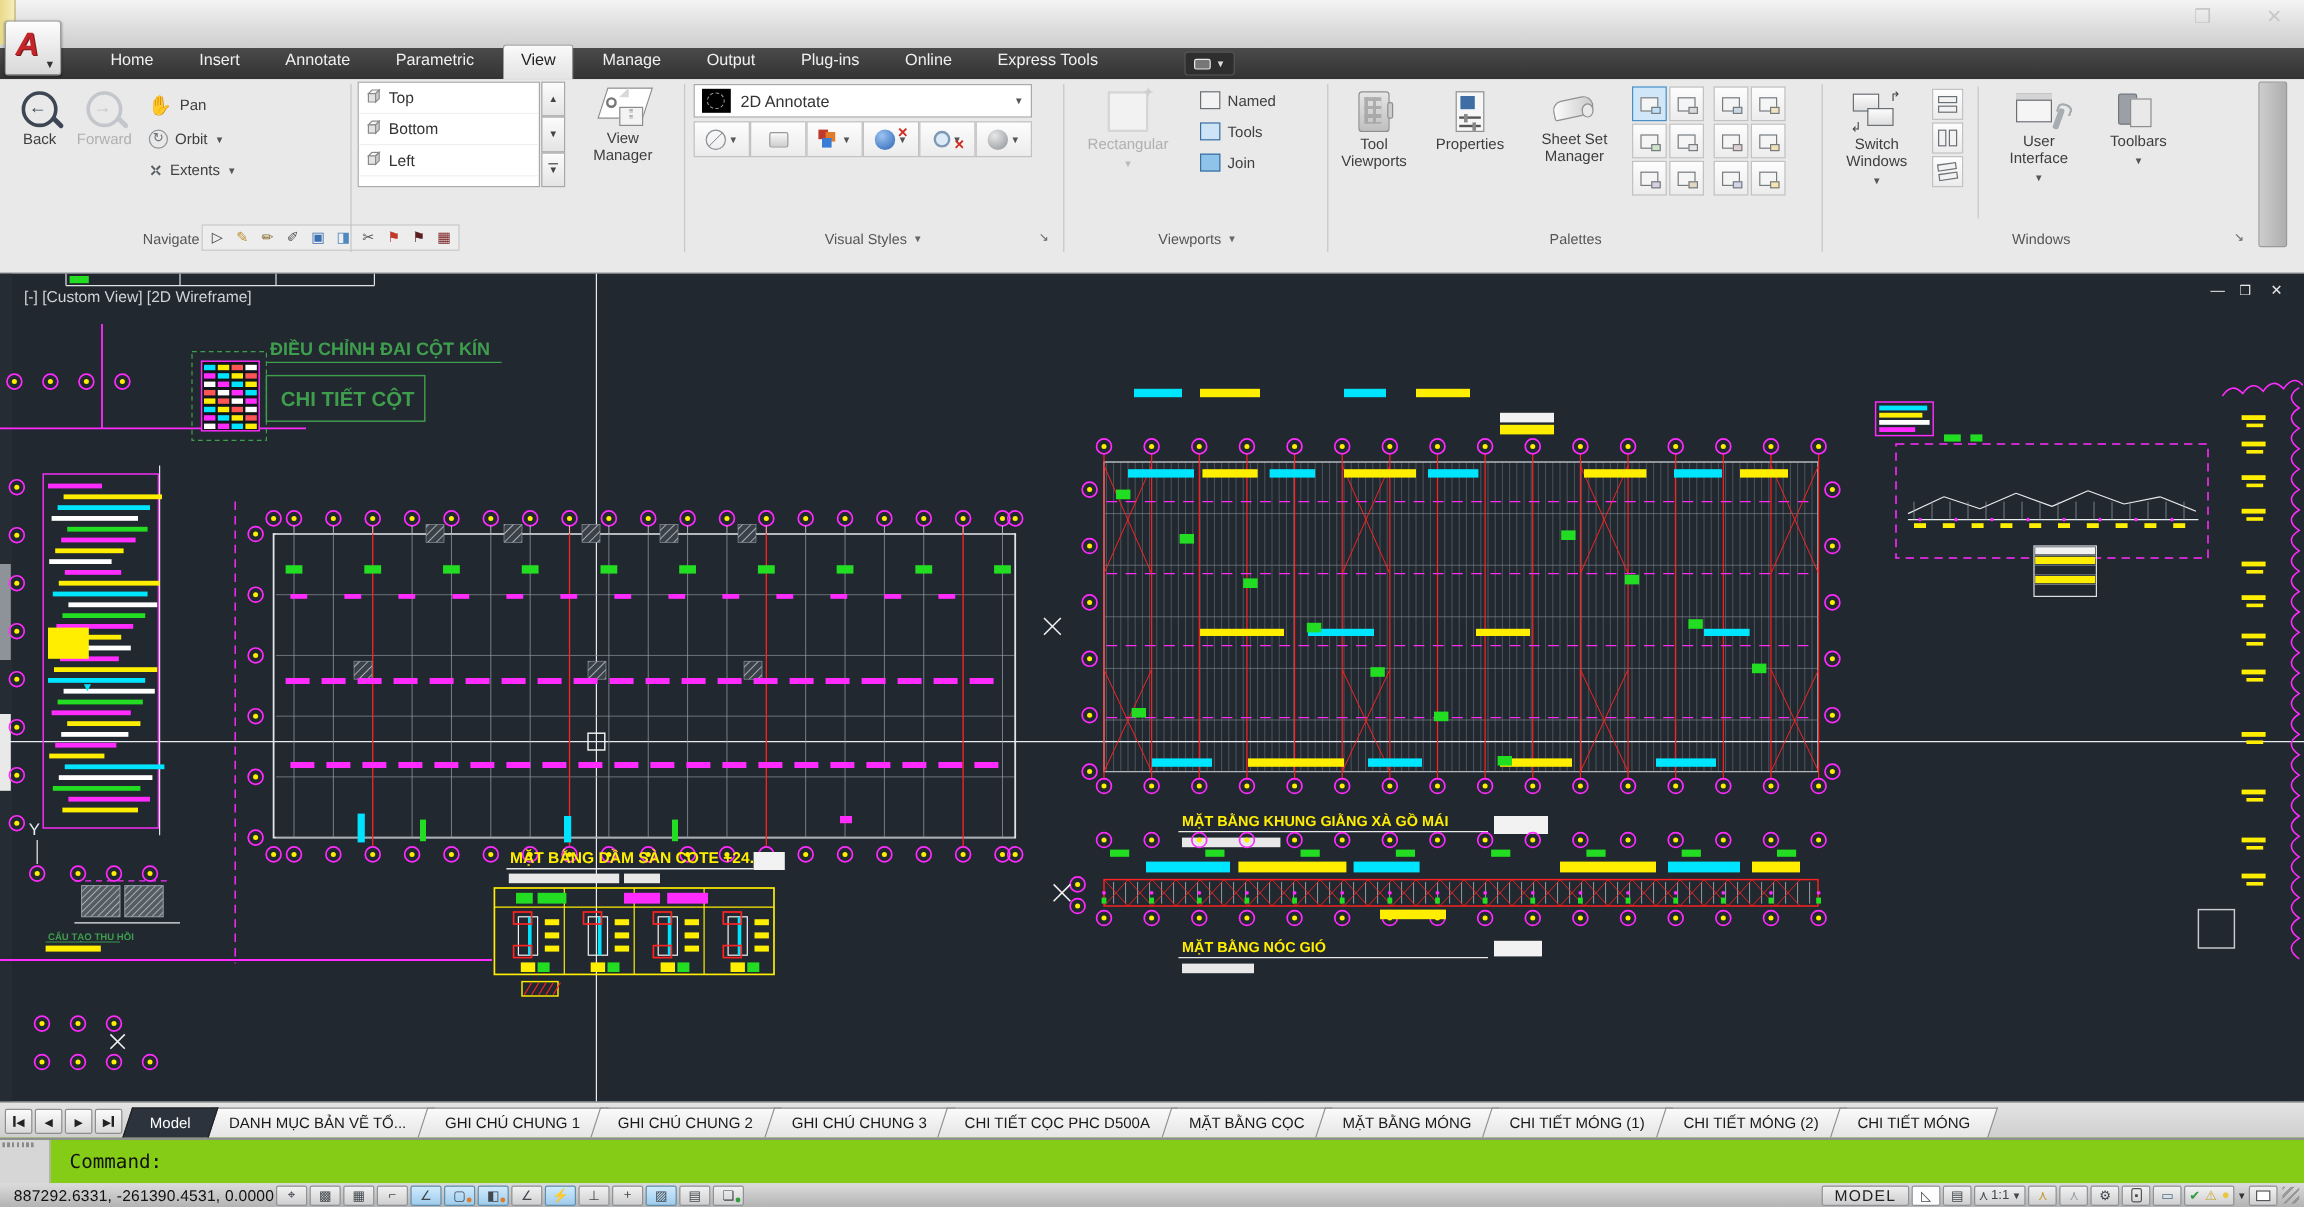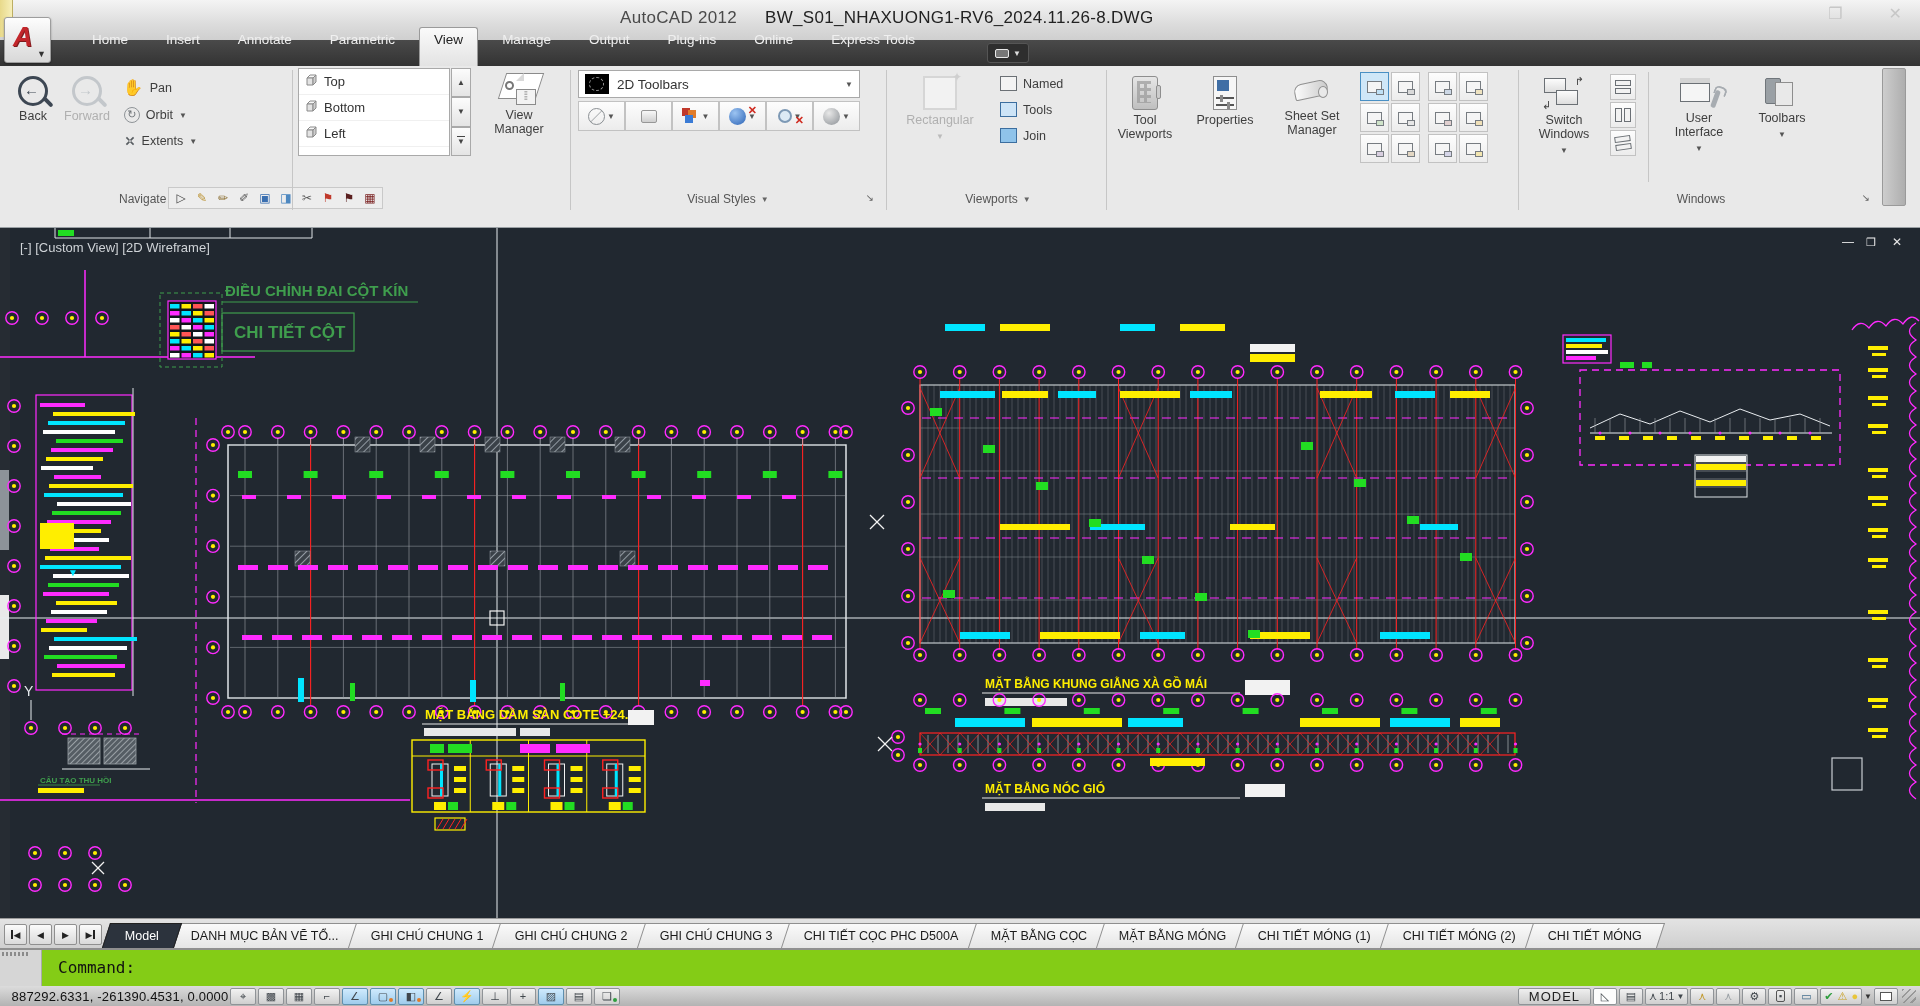--- a/index.html
+++ b/index.html
@@ -17,21 +17,21 @@
   .appbtn { position:absolute; left:4px; top:17px; width:47px; height:46px; z-index:10;
     background:linear-gradient(#fdfdfd,#d8d8d8); border:1px solid #9d9d9d; border-radius:3px;
     box-shadow:0 1px 2px rgba(0,0,0,.35); }
   .appbtn .A { position:absolute; left:8px; top:4px; font-size:27px; font-weight:bold; color:#c2262b;
     text-shadow:1px 1px 0 #7d1a1d; font-style:italic; }
   .appbtn .caret { position:absolute; right:4px; bottom:3px; font-size:9px; color:#333; }
 
   
   .tabrow { position:absolute; left:0; top:40px; width:1920px; height:26px;
     background:linear-gradient(#4a4a4a,#333); display:flex; align-items:flex-end; padding-left:78px; }
-  .rtab { color:#f0f0f0; font-size:13.5px; padding:4px 14px 19px; margin-right:10px; cursor:default; }
+  .rtab { color:#f0f0f0; font-size:13.5px; padding:4px 14px 9px; margin-right:10px; cursor:default; }
   .rtab.active { background:linear-gradient(#fafafa,#e3e3e3); color:#222;
     border-radius:3px 3px 0 0; border:1px solid #9a9a9a; border-bottom:none; }
   .menu-extra { margin-left:48px; margin-bottom:3px; width:42px; height:20px; background:#2e2e2e;
     border:1px solid #555; border-radius:3px; display:flex; align-items:center; justify-content:center; gap:4px; }
   .menu-extra .scr { width:14px; height:9px; border:1.5px solid #e8e8e8; border-radius:2px; background:#777; }
   .menu-extra .caret { color:#ddd; font-size:8px; }
 
   
   .ribbon { position:absolute; left:0; top:66px; width:1920px; height:162px;
     background:#e9e9e9; border-bottom:1px solid #9aa0a4; }
@@ -214,23 +214,20 @@
   .sb.pressed { background:#fdfdfd; }
   .sb.group { gap:4px; }
   .grip-res { width:14px; height:14px; margin-left:2px;
     background:repeating-linear-gradient(135deg,#8c8c8c 0 2px, transparent 2px 5px); opacity:.8; }
 </style>
 </head>
 <body>
 
 <div class="titlebar">
   <div class="sticky"></div>
-  <div class="title-text">
-    <span>AutoCAD 2012</span><b>BW_S01_NHAXUONG1-RV6_2024.11.26-8.DWG</b>
-  </div>
   <div class="wincontrols">
     <span>❒</span>
     <span>✕</span>
   </div>
 </div>
 
 <div class="appbtn">
   <span class="A">A</span>
   <span class="caret">▼</span>
 </div>
@@ -372,21 +369,21 @@
       <span>View Manager</span>
     </div>
   </div>
 
   <div class="psep" style="left:570px;"></div>
 
   <div class="panel" style="left:578px; width:300px;">
     <div style="padding-top:4px;">
       <div class="vs-drop">
         <span class="vs-thumb"></span>
-        <span style="flex:1;">2D Toolbars</span>
+        <span style="flex:1;">2D Annotate</span>
         <span class="caret-s">▼</span>
       </div>
       <div class="vs-row">
         <div class="vs-btn">
           <span class="sph wire"></span>
             <span class="caret-s">▼</span>
         </div>
         <div class="vs-btn">
           <span class="boxico"></span>
         </div>
@@ -538,20 +535,23 @@
             <span class="pm">
               <i style="background:#d5d5e8"></i>
             </span>
           </div>
           <div class="pcell">
             <span class="pm">
               <i style="background:#f3e6b0"></i>
             </span>
           </div>
         </div>
+    </div>
+    <div class="plabel">
+      <span>Palettes</span>
     </div>
   </div>
 
   <div class="psep" style="left:1518px;"></div>
 
   <div class="panel" style="left:1526px; width:350px;">
     <div style="display:flex; gap:8px; padding-top:6px; align-items:flex-start;">
       <div class="bigbtn" style="width:76px;">
         <div class="sw-icon">
           <div class="w1"></div>

